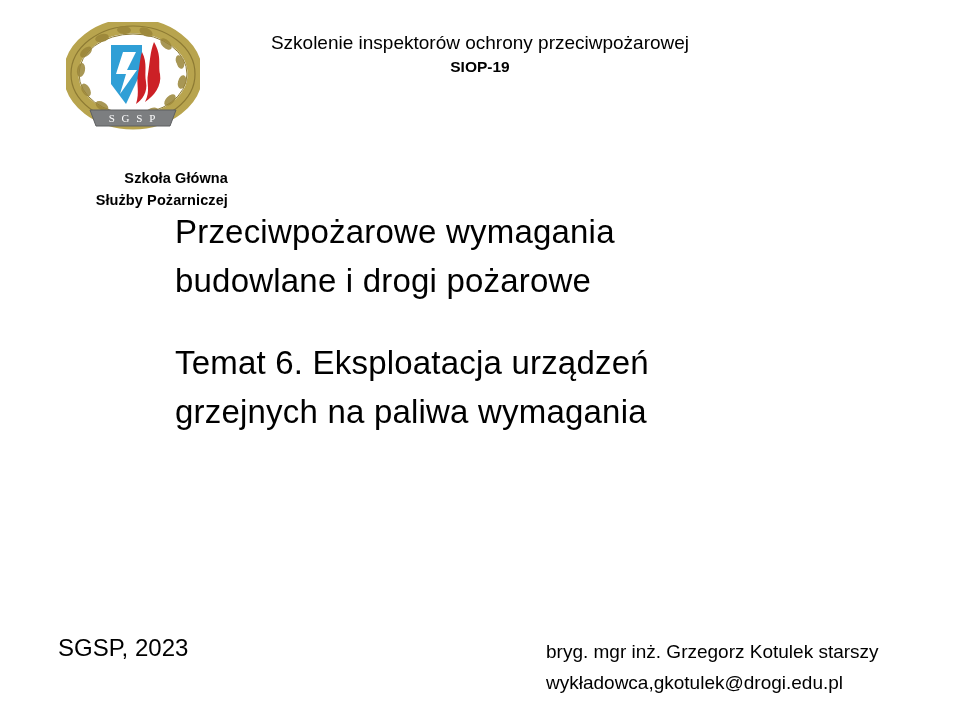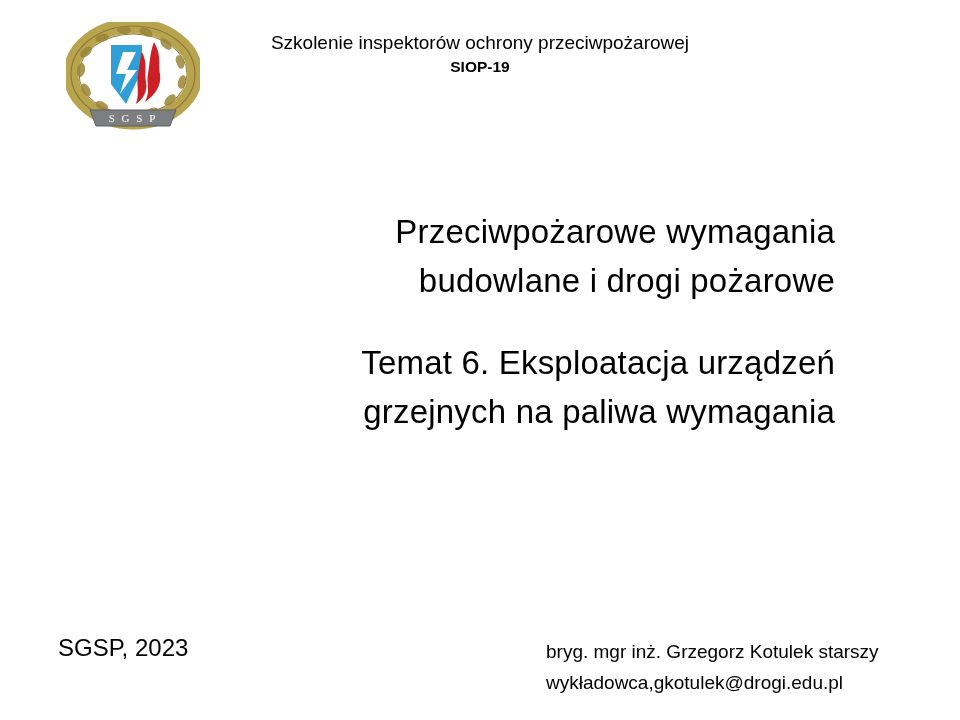--- a/index.html
+++ b/index.html
@@ -59,21 +59,21 @@
     font-weight: bold;
     line-height: 1.45;
   }
 
   
   .title-block {
     position: absolute;
     left: 175px;
     top: 208px;
     width: 660px;
-    text-align: right;
+    text-align: left;
     font-size: 33px;
     line-height: 1.47;
     letter-spacing: 0.2px;
   }
   .title-gap {
     height: 34px;
   }
 
   
   .footer-left {
@@ -123,20 +123,24 @@
 
       <path d="M45 23 L76 23 L76 48 L60 82 L45 62 Z" fill="#2f9fd6"></path>
       <path d="M57 30 L70 30 L61 48 L71 48 L54 72 L60 52 L50 52 Z" fill="#ffffff"></path>
 
       <path d="M88 20 C96 34 92 42 94 52 C96 64 88 74 79 80 C85 68 80 62 82 52 C84 40 84 30 88 20 Z" fill="#cc2026"></path>
       <path d="M76 30 C82 42 78 50 80 60 C82 70 76 78 70 82 C74 70 70 62 72 52 C74 42 74 36 76 30 Z" fill="#cc2026"></path>
 
       <path d="M24 88 L110 88 L104 104 L30 104 Z" fill="#7c7e80" stroke="#5d5f61" stroke-width="1"></path>
       <text x="67" y="100" font-family="'Liberation Serif', serif" font-size="11" fill="#ffffff" text-anchor="middle" letter-spacing="2">S G S P</text>
     </svg>
+    <div class="logo-caption">
+      <div>Szkoła Główna</div>
+      <div>Służby Pożarniczej</div>
+    </div>
   </div>
 
   <div class="header">
     <div class="header-line1">Szkolenie inspektorów ochrony przeciwpożarowej</div>
     <div class="header-line2">SIOP-19</div>
   </div>
 
   <div class="title-block">
     <div>Przeciwpożarowe wymagania</div>
     <div>budowlane i drogi pożarowe</div>

